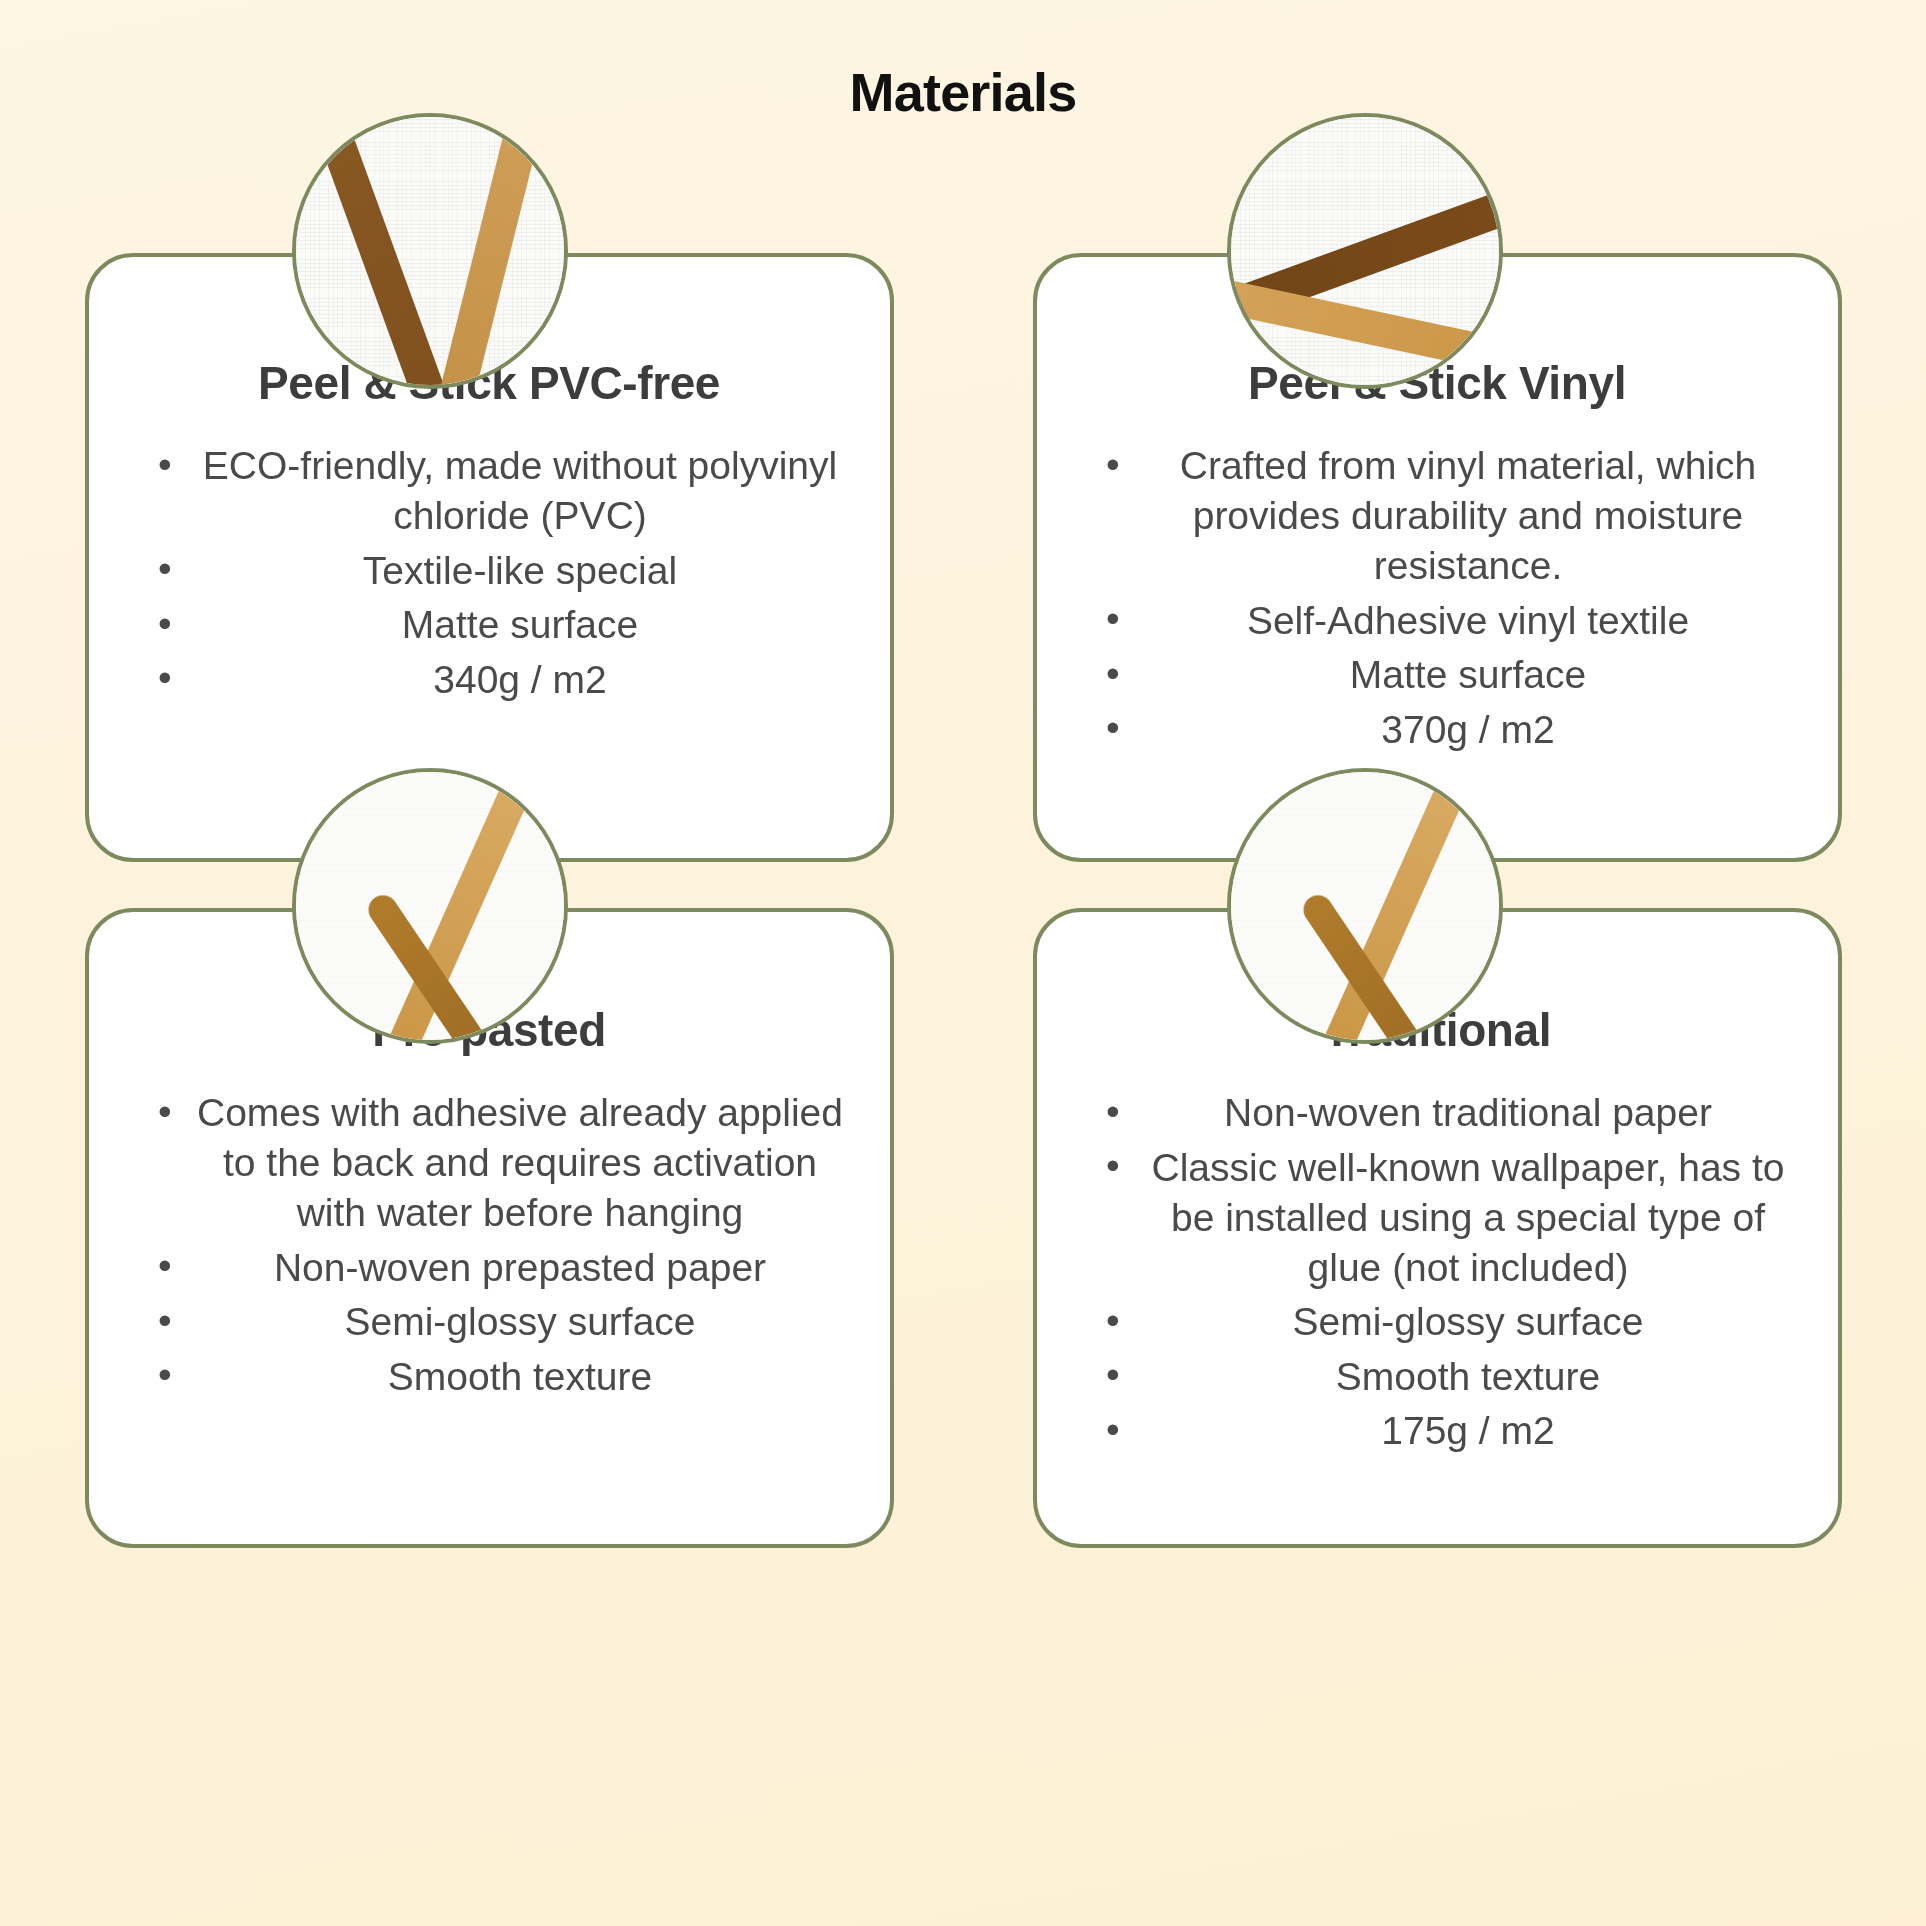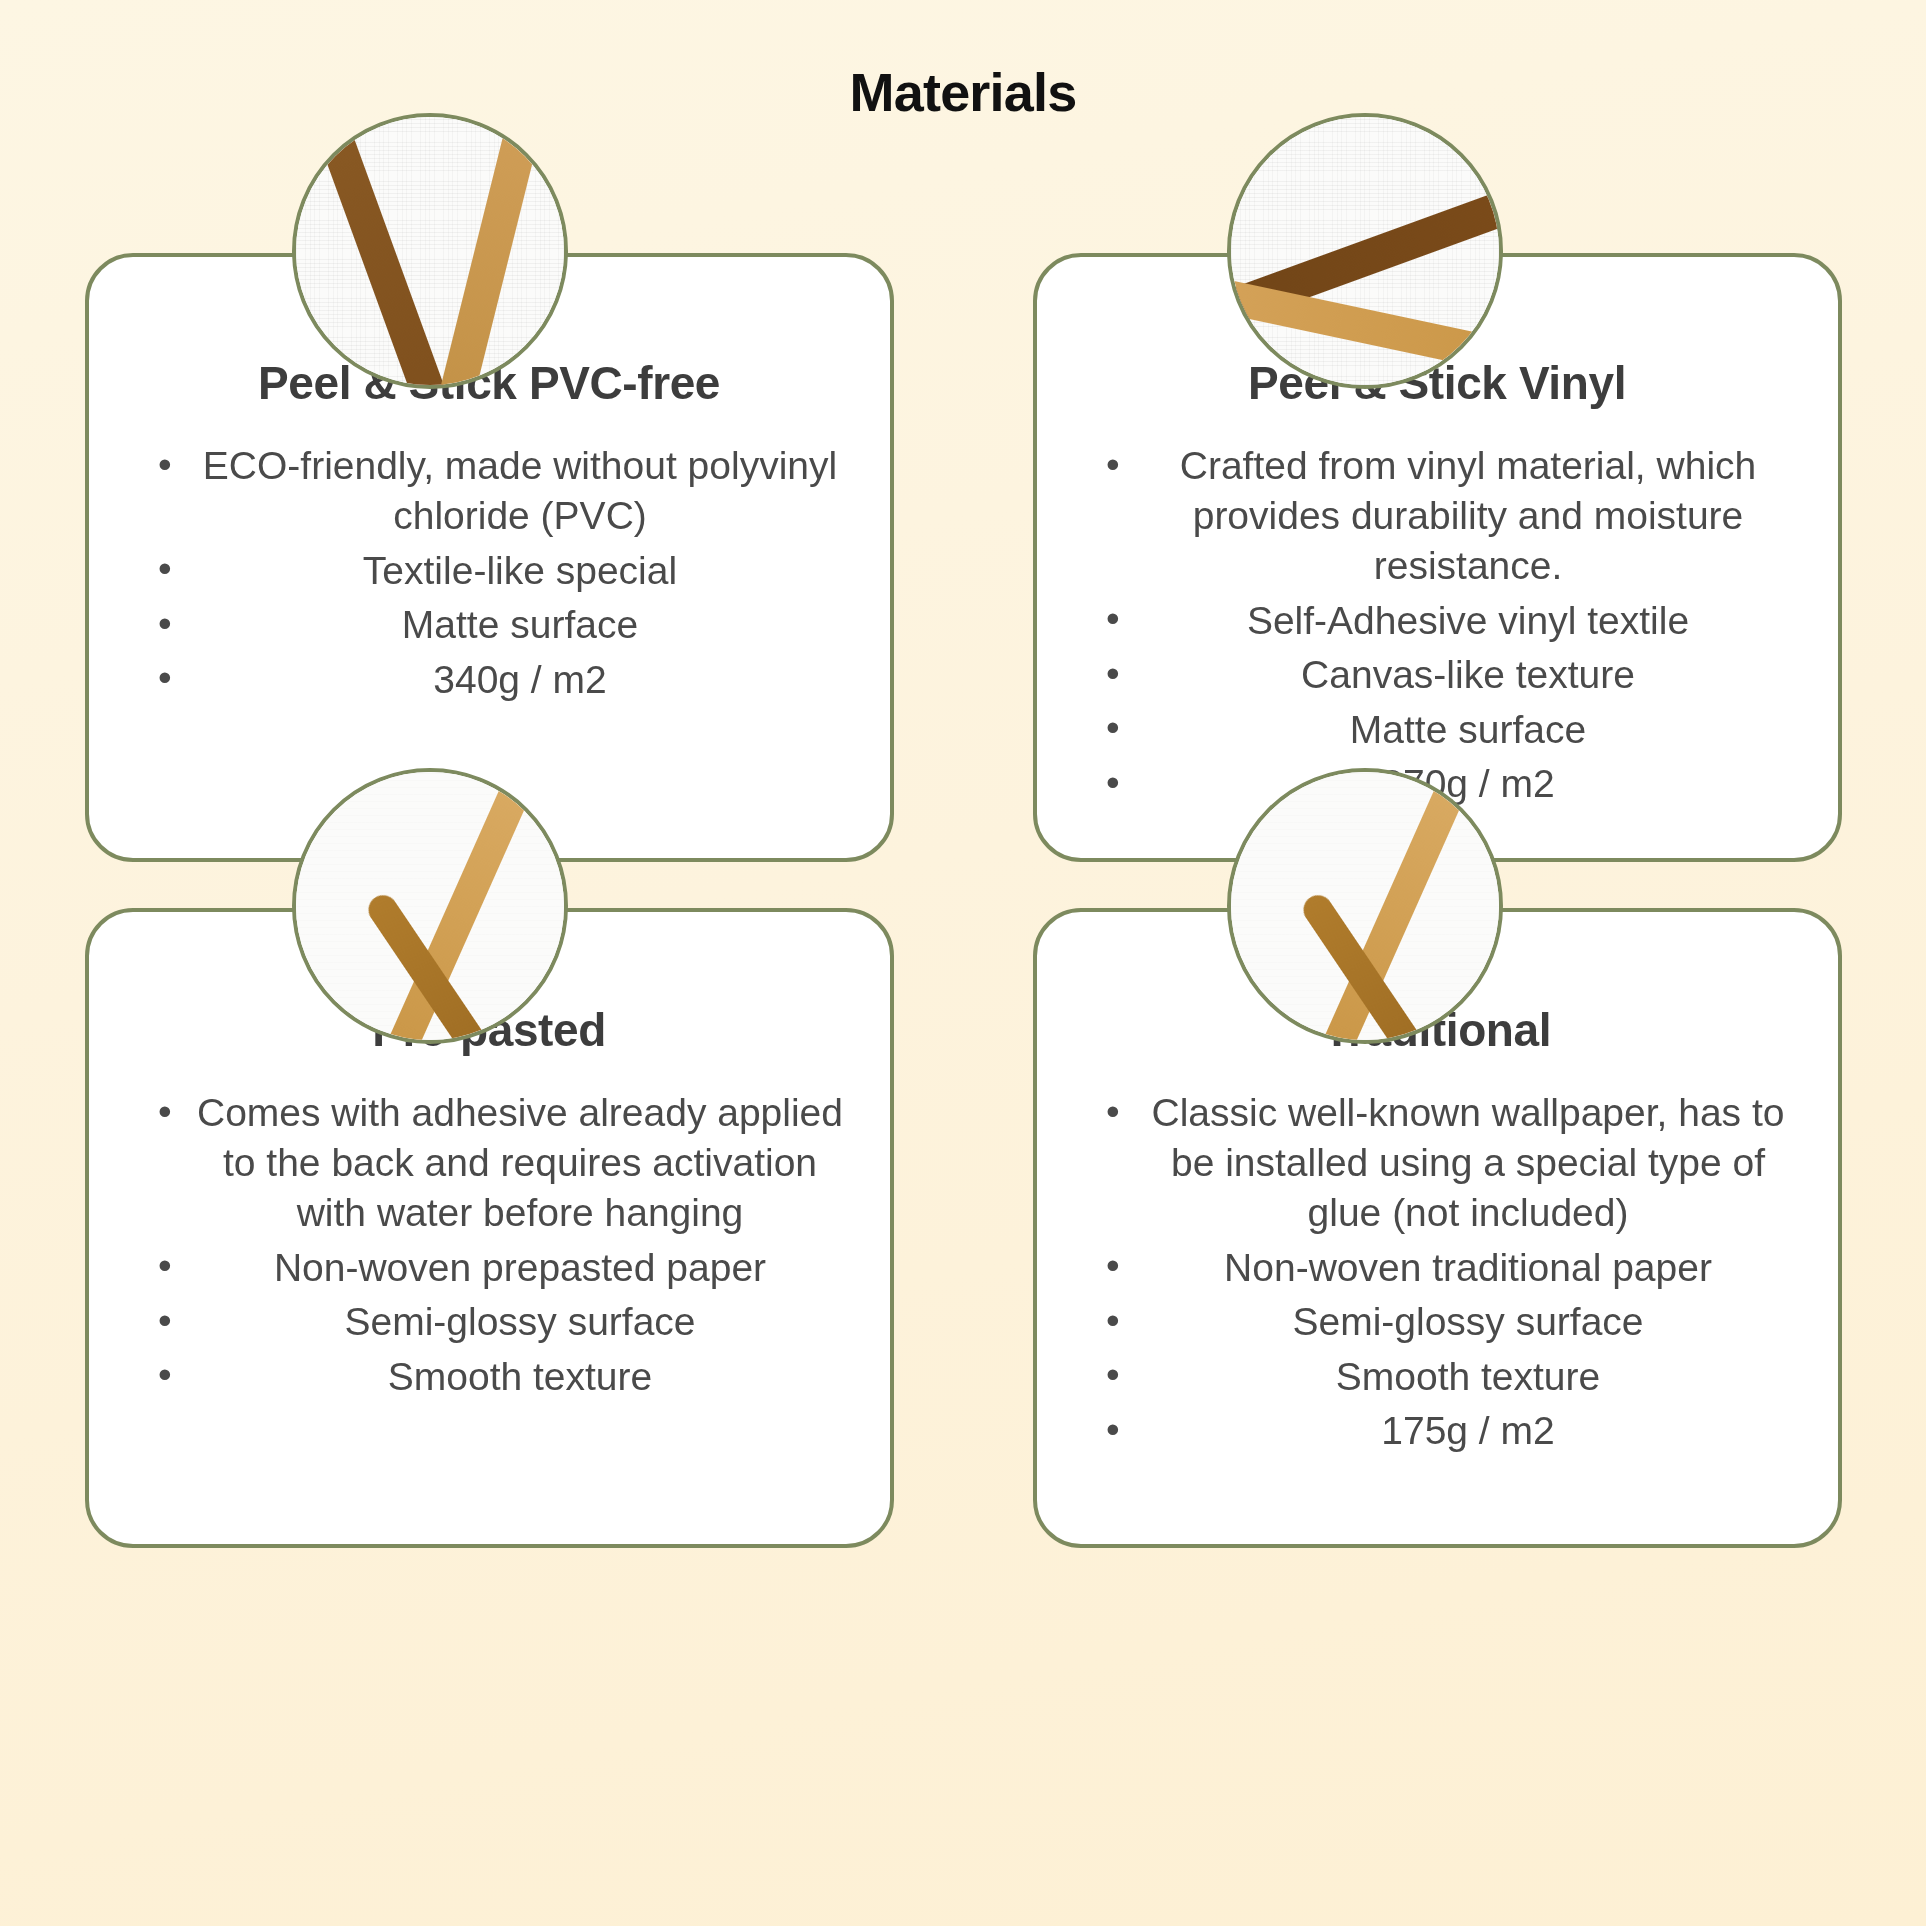--- a/index.html
+++ b/index.html
@@ -207,21 +207,20 @@
       <div class="swatch pos-b">
         <div class="swatch-inner"></div>
         <div class="stroke b-s1"></div>
         <div class="stroke b-s2"></div>
       </div>
       <div class="card">
         <div class="card-title">Peel &amp; Stick Vinyl</div>
         <ul class="features">
           <li>Crafted from vinyl material, which provides durability and moisture resistance.</li>
           <li>Self-Adhesive vinyl textile</li>
-          <li>Canvas-like texture</li>
           <li>Matte surface</li>
           <li>370g / m2</li>
         </ul>
       </div>
     </div>
 
     <div class="cell bottom">
       <div class="swatch pos-a">
         <div class="swatch-inner smooth"></div>
         <div class="stroke t-s1"></div>
@@ -240,22 +239,22 @@
 
     <div class="cell bottom">
       <div class="swatch pos-b">
         <div class="swatch-inner smooth"></div>
         <div class="stroke t-s1"></div>
         <div class="stroke t-s2"></div>
       </div>
       <div class="card">
         <div class="card-title">Traditional</div>
         <ul class="features">
+          <li>Non-woven traditional paper</li>
           <li>Classic well-known wallpaper, has to be installed using a special type of glue (not included)</li>
-          <li>Non-woven traditional paper</li>
           <li>Semi-glossy surface</li>
           <li>Smooth texture</li>
           <li>175g / m2</li>
         </ul>
       </div>
     </div>
 
   </div>
 </div>
 

